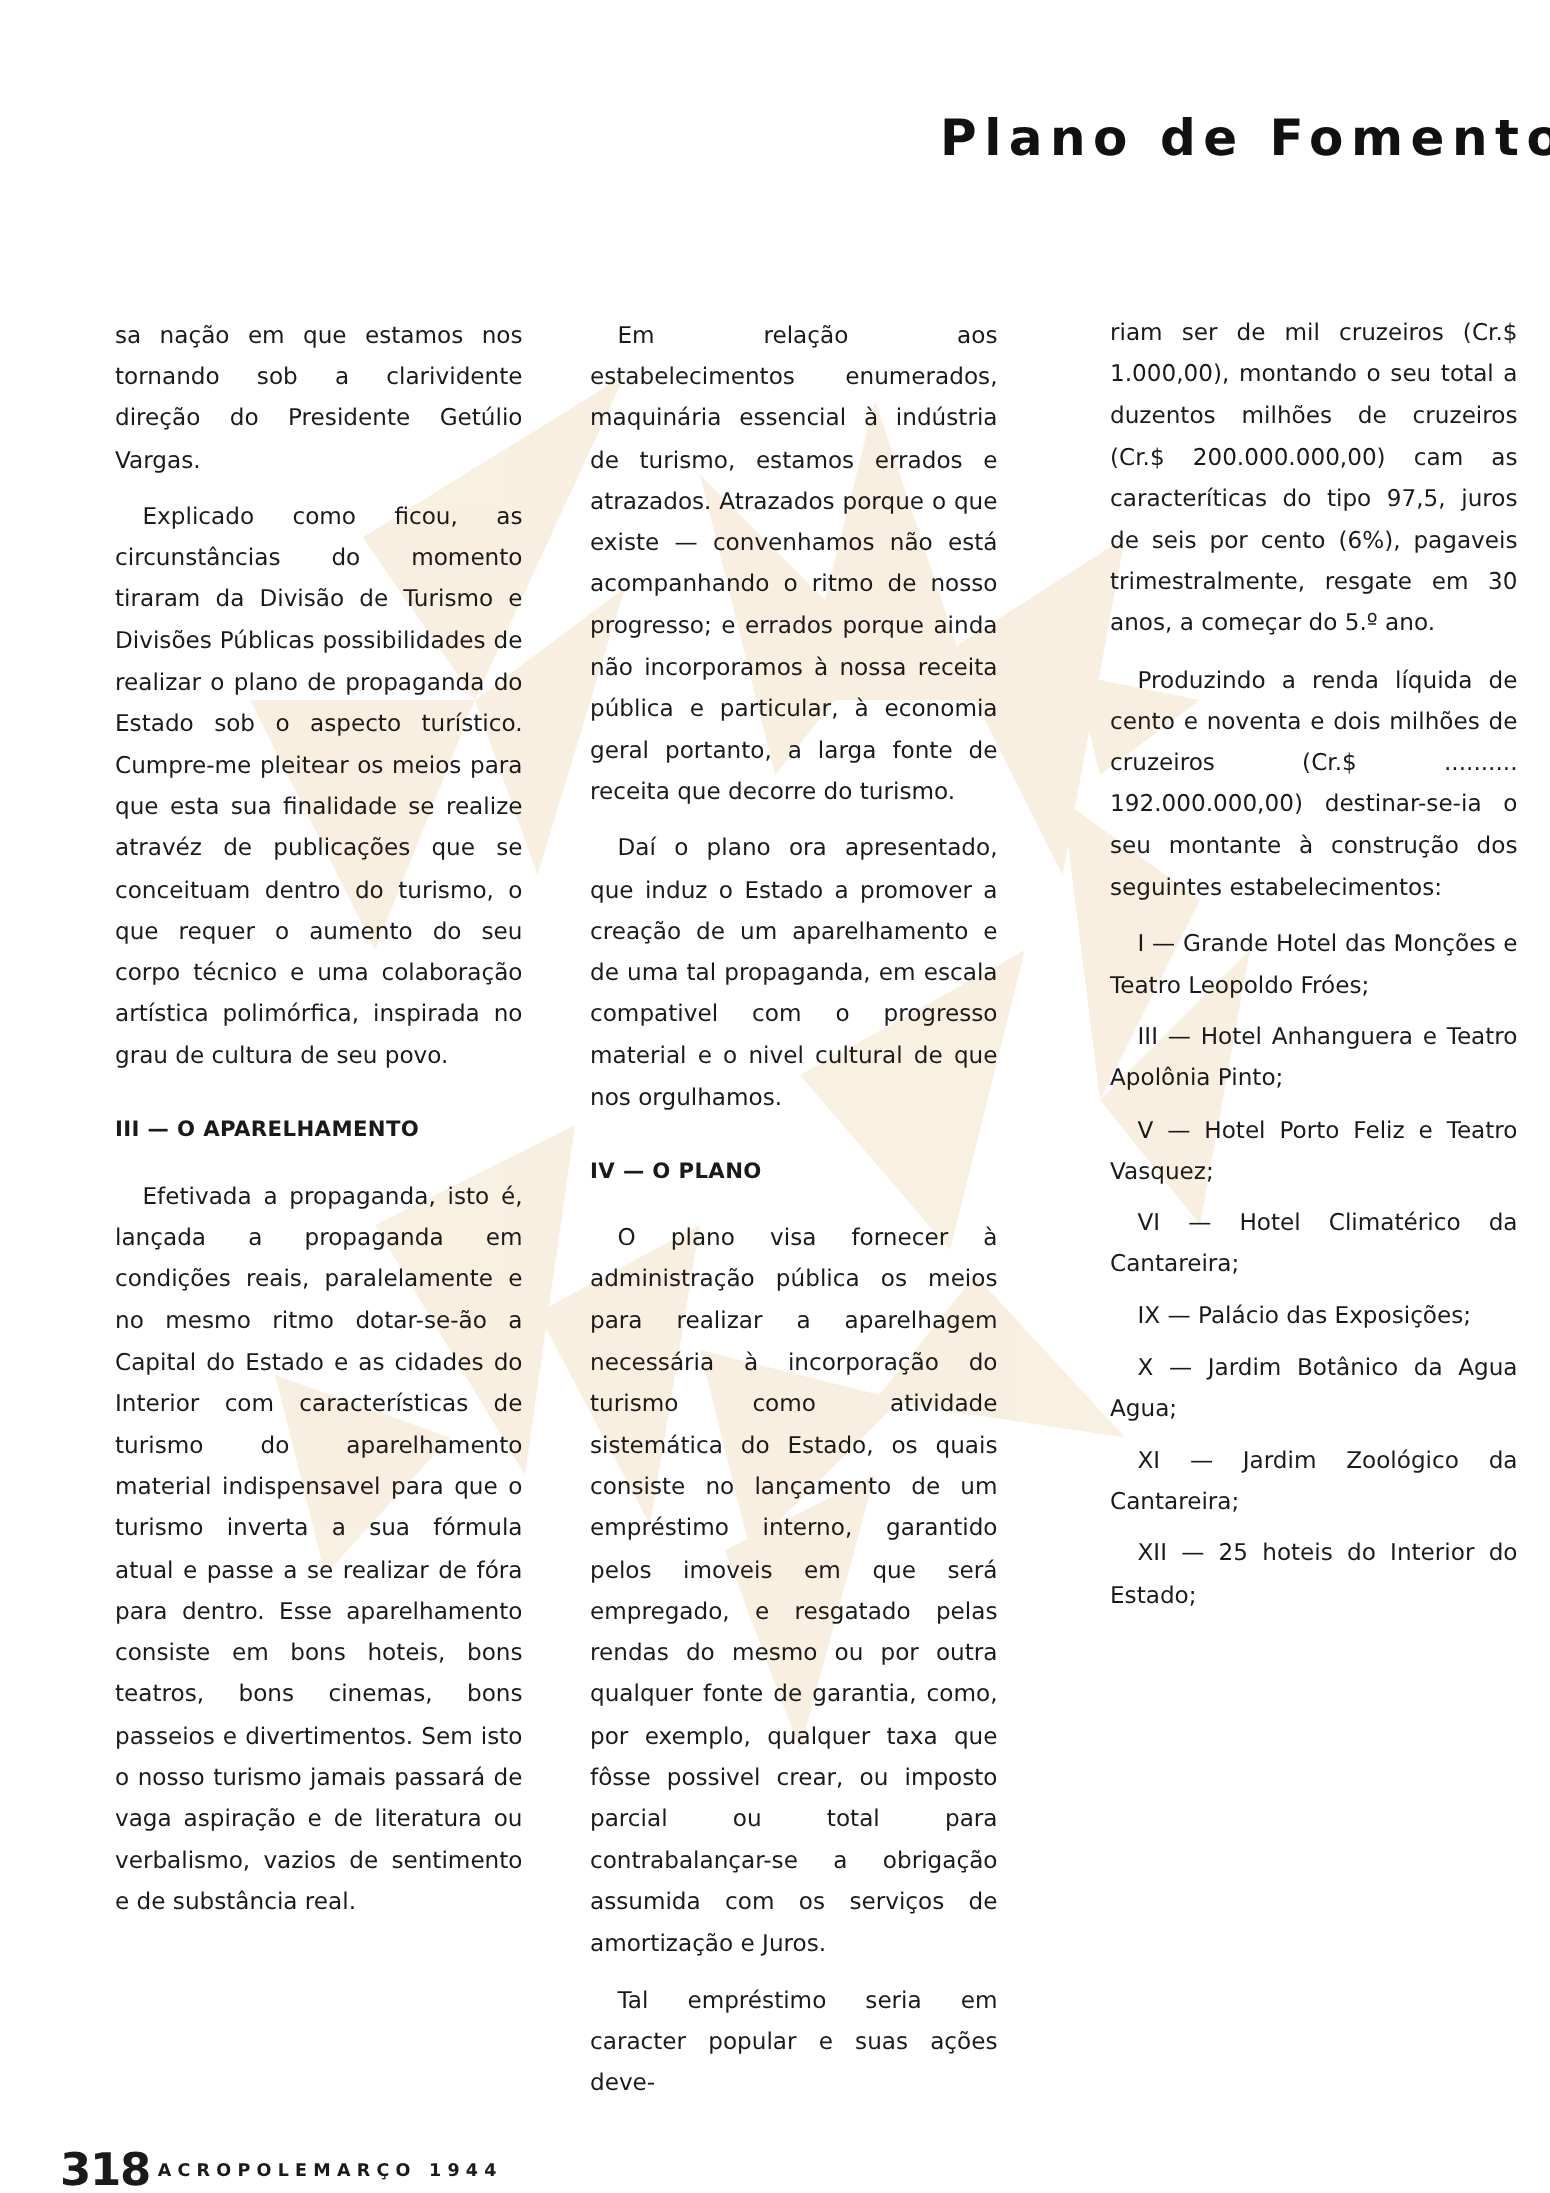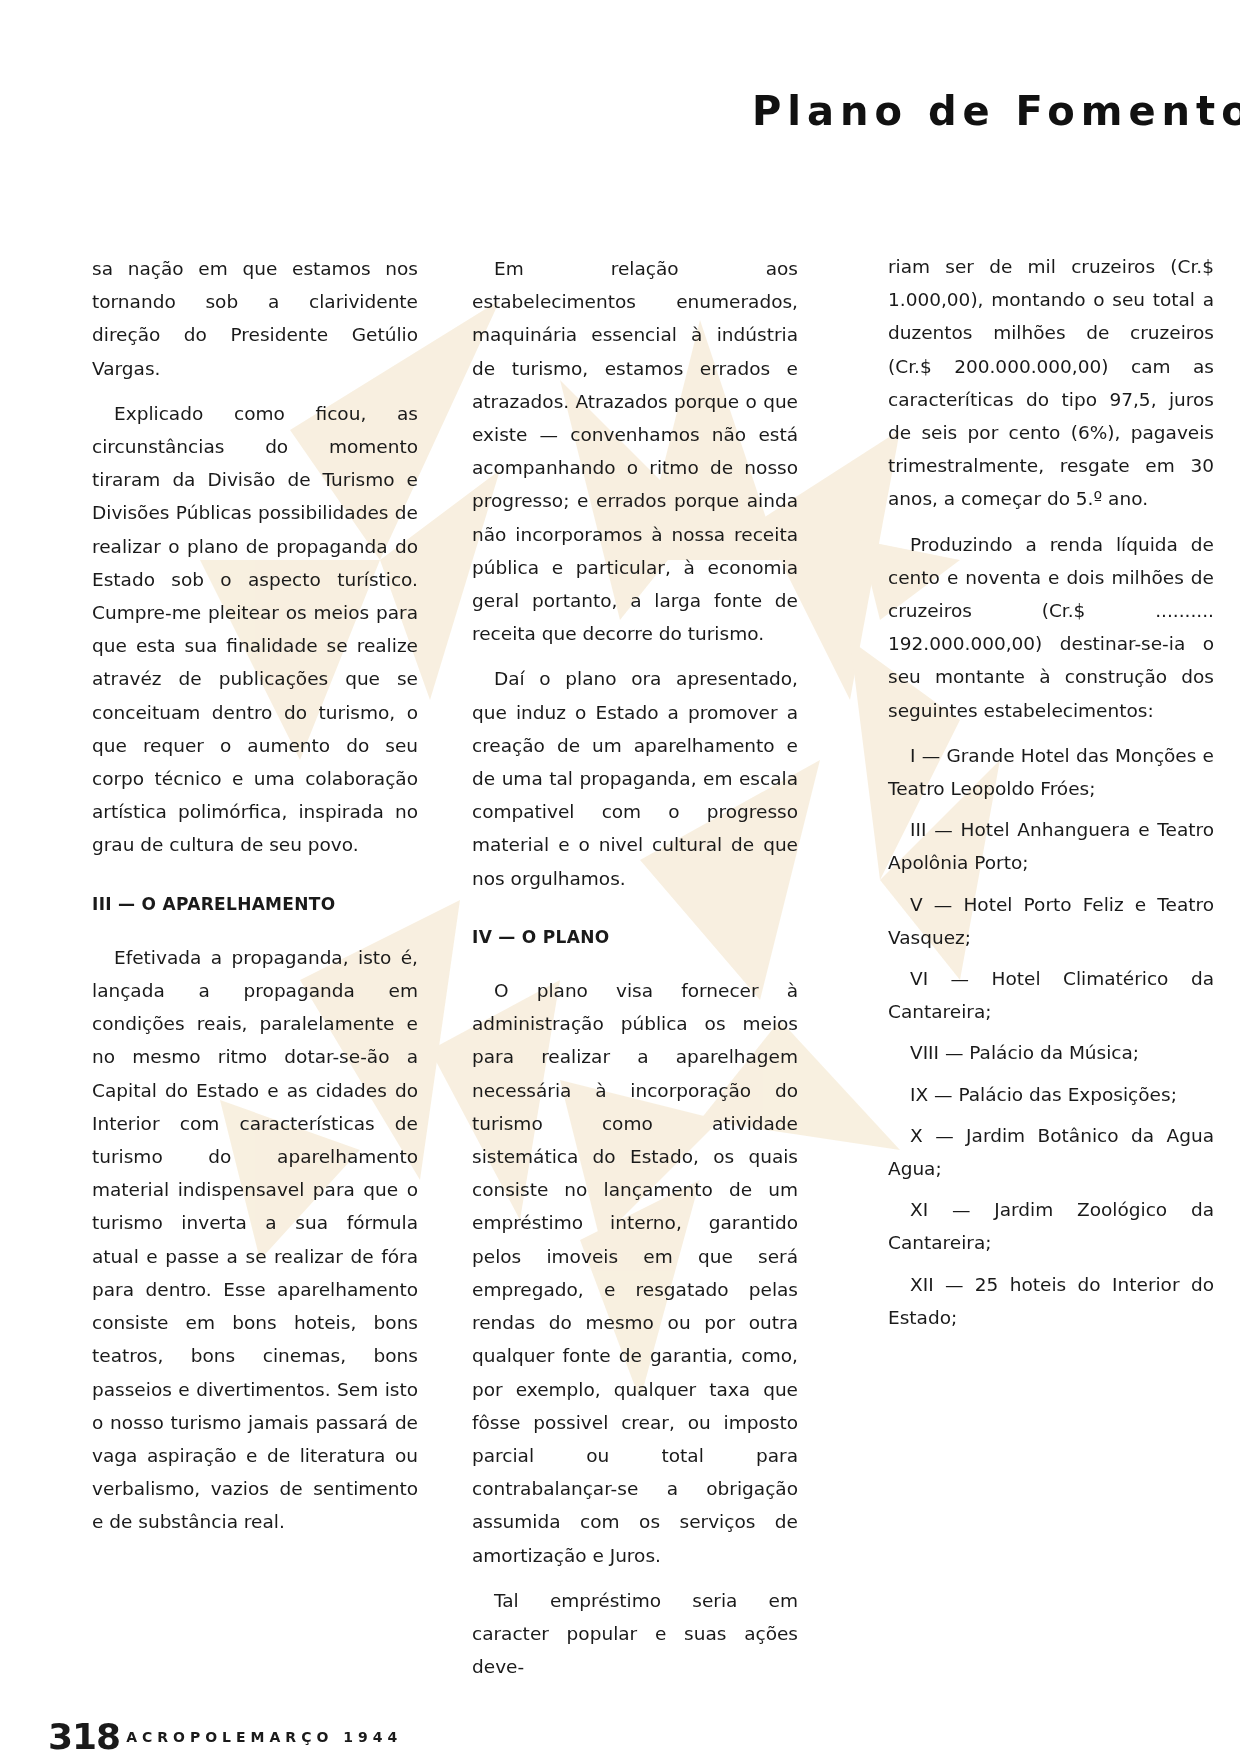--- a/index.html
+++ b/index.html
@@ -125,24 +125,23 @@
   <p class="indent">Daí o plano ora apresentado, que induz o Estado a promover a creação de um aparelhamento e de uma tal propaganda, em escala compativel com o progresso material e o nivel cultural de que nos orgulhamos.</p>
   <div class="section-heading">IV — O PLANO</div>
   <p class="indent">O plano visa fornecer à administração pública os meios para realizar a aparelhagem necessária à incorporação do turismo como atividade sistemática do Estado, os quais consiste no lançamento de um empréstimo interno, garantido pelos imoveis em que será empregado, e resgatado pelas rendas do mesmo ou por outra qualquer fonte de garantia, como, por exemplo, qualquer taxa que fôsse possivel crear, ou imposto parcial ou total para contrabalançar-se a obrigação assumida com os serviços de amortização e Juros.</p>
   <p class="indent">Tal empréstimo seria em caracter popular e suas ações deve-</p>
 </div>
 
 <div class="column col-3">
   <p class="first">riam ser de mil cruzeiros (Cr.$ 1.000,00), montando o seu total a duzentos milhões de cruzeiros (Cr.$ 200.000.000,00) cam as caracteríticas do tipo 97,5, juros de seis por cento (6%), pagaveis trimestralmente, resgate em 30 anos, a começar do 5.º ano.</p>
   <p class="indent">Produzindo a renda líquida de cento e noventa e dois milhões de cruzeiros (Cr.$ .......... 192.000.000,00) destinar-se-ia o seu montante à construção dos seguintes estabelecimentos:</p>
   <div class="list-item">I — Grande Hotel das Monções e Teatro Leopoldo Fróes;</div>
-  <div class="list-item">III — Hotel Anhanguera e Teatro Apolônia Porto;</div>
+  <div class="list-item">III — Hotel Anhanguera e Teatro Apolônia Pinto;</div>
   <div class="list-item">V — Hotel Porto Feliz e Teatro Vasquez;</div>
   <div class="list-item">VI — Hotel Climatérico da Cantareira;</div>
-  <div class="list-item">VIII — Palácio da Música;</div>
   <div class="list-item">IX — Palácio das Exposições;</div>
   <div class="list-item">X — Jardim Botânico da Agua Agua;</div>
   <div class="list-item">XI — Jardim Zoológico da Cantareira;</div>
   <div class="list-item">XII — 25 hoteis do Interior do Estado;</div>
 </div>
 
 <div class="footer">
   <span class="page-number">318</span>
   <div class="footer-meta">
     <span>ACROPOLE</span>

